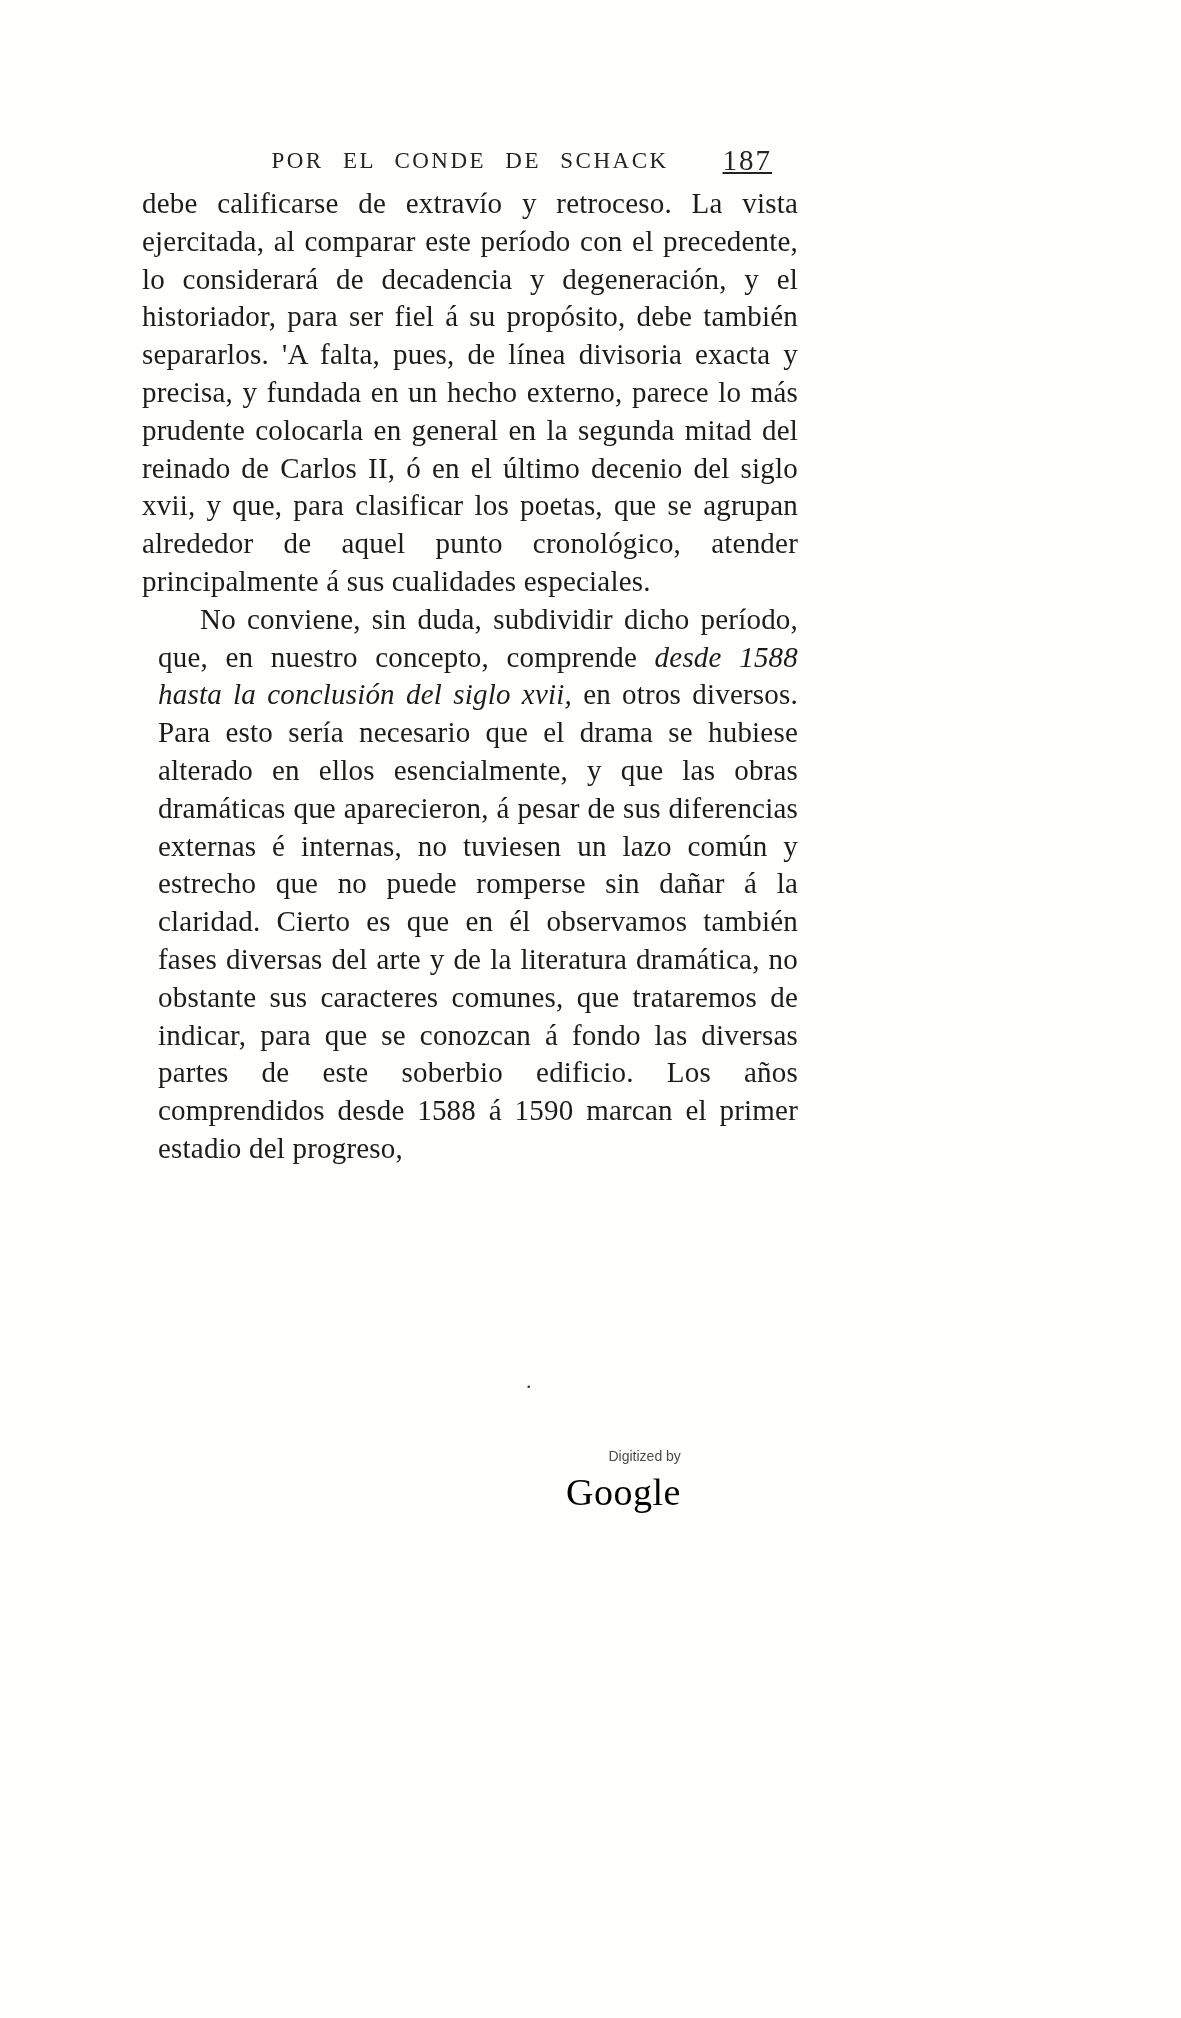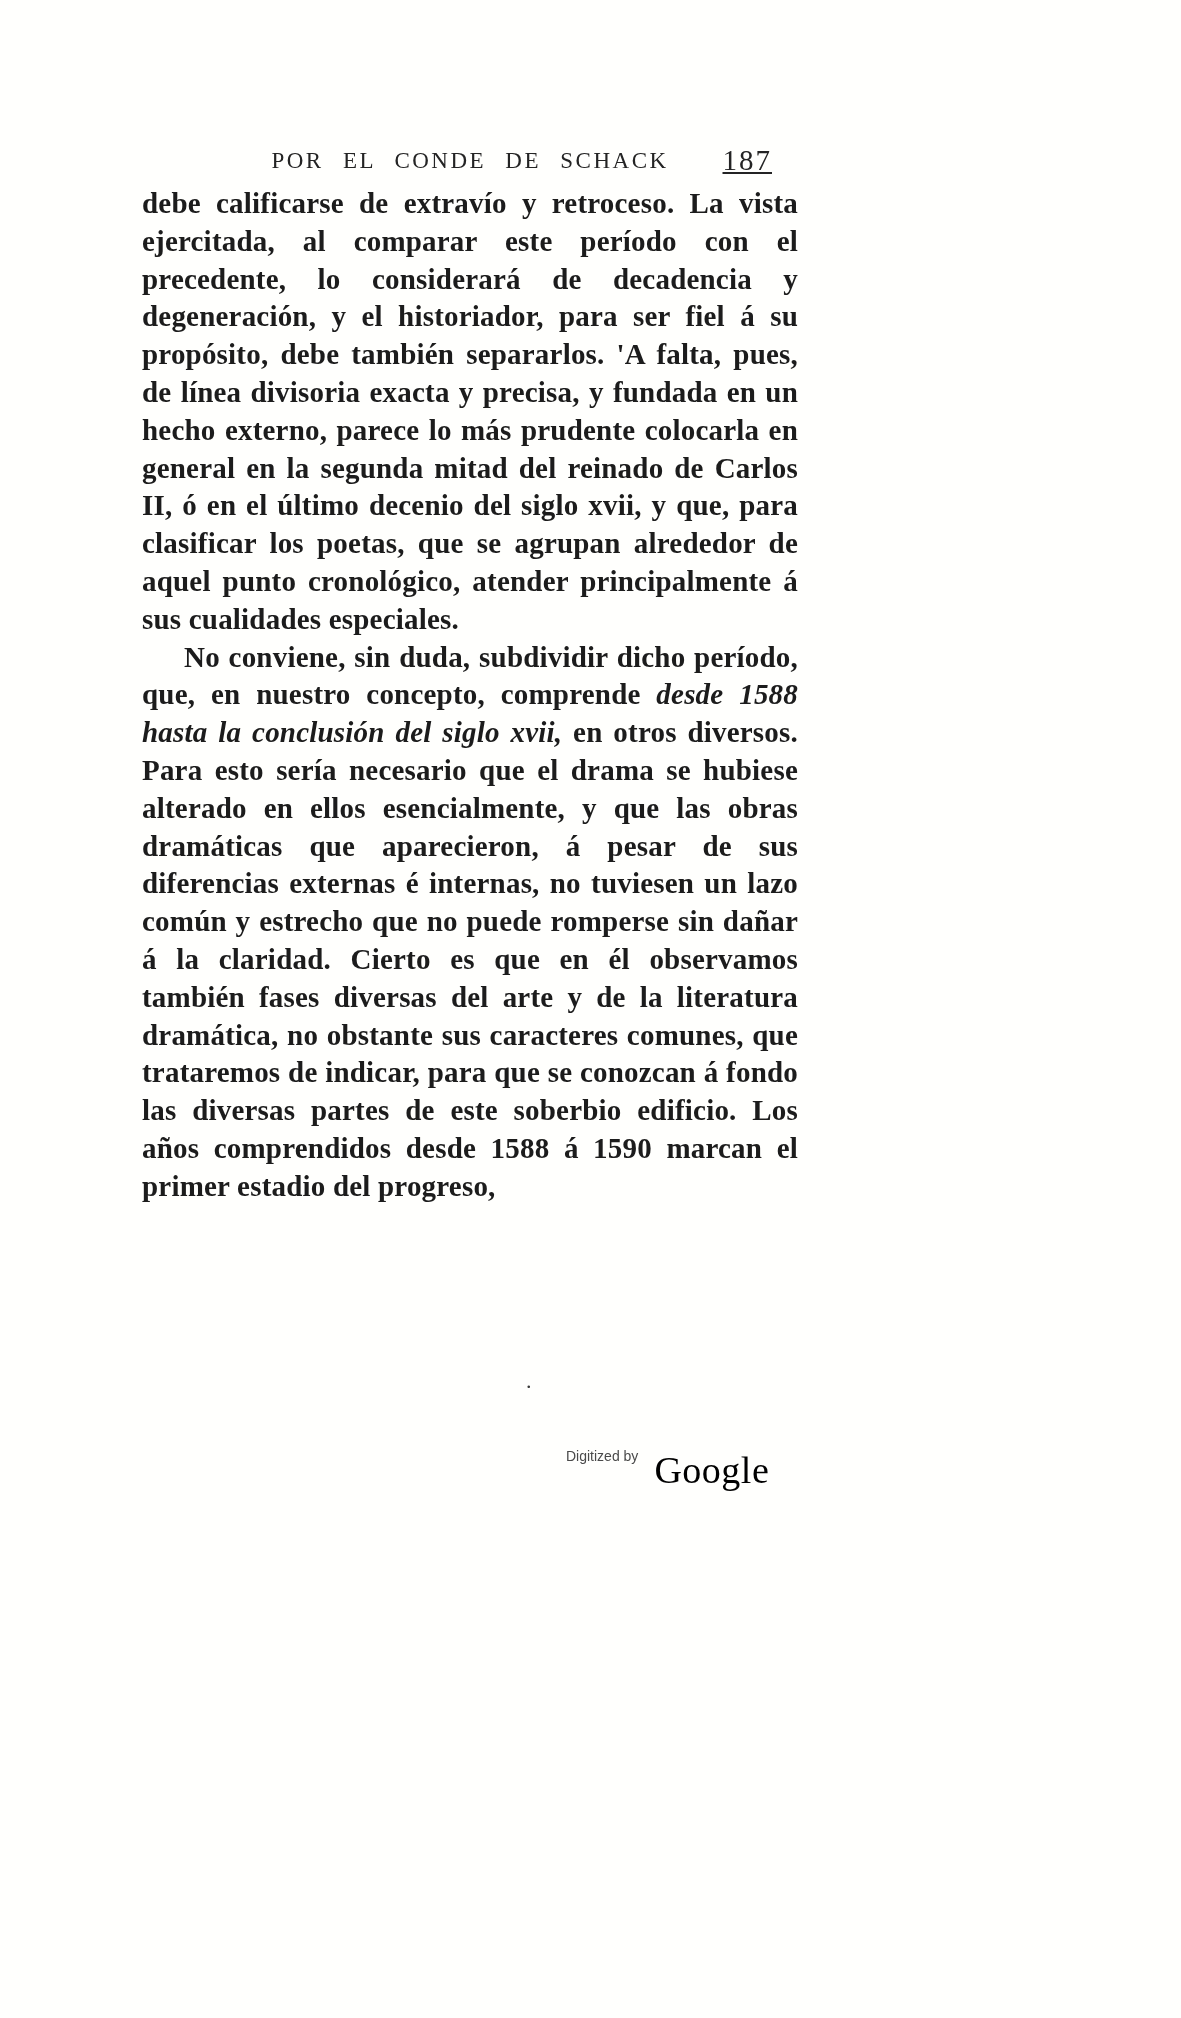--- a/index.html
+++ b/index.html
@@ -47,46 +47,47 @@
   }
   .text-block {
     position: absolute;
     top: 185px;
     left: 142px;
     width: 656px;
     font-size: 29px;
     line-height: 37.8px;
     text-align: justify;
     letter-spacing: 0.2px;
-    font-weight: bold;
   }
   .para {
     margin: 0;
     padding: 0;
   }
   .para.indent {
     text-indent: 42px;
+    margin-left: 16px;
   }
   .para em {
     font-style: italic;
   }
   .stray-dot {
     position: absolute;
     top: 1368px;
     left: 526px;
     font-size: 22px;
     color: #3a3a3a;
   }
   .page-footer {
     position: absolute;
     top: 1448px;
     left: 566px;
     display: flex;
-    align-items: flex-start;
-    gap: 16px;
+    align-items: flex-end;
+    gap: 6px;
+    flex-direction: column;
   }
   .digitized-by {
     font-family: "Liberation Sans", "DejaVu Sans", sans-serif;
     font-size: 14px;
     color: #4a4a4a;
   }
   .google-watermark {
     font-family: "Liberation Serif", "DejaVu Serif", serif;
     font-size: 38px;
     color: #000000;

